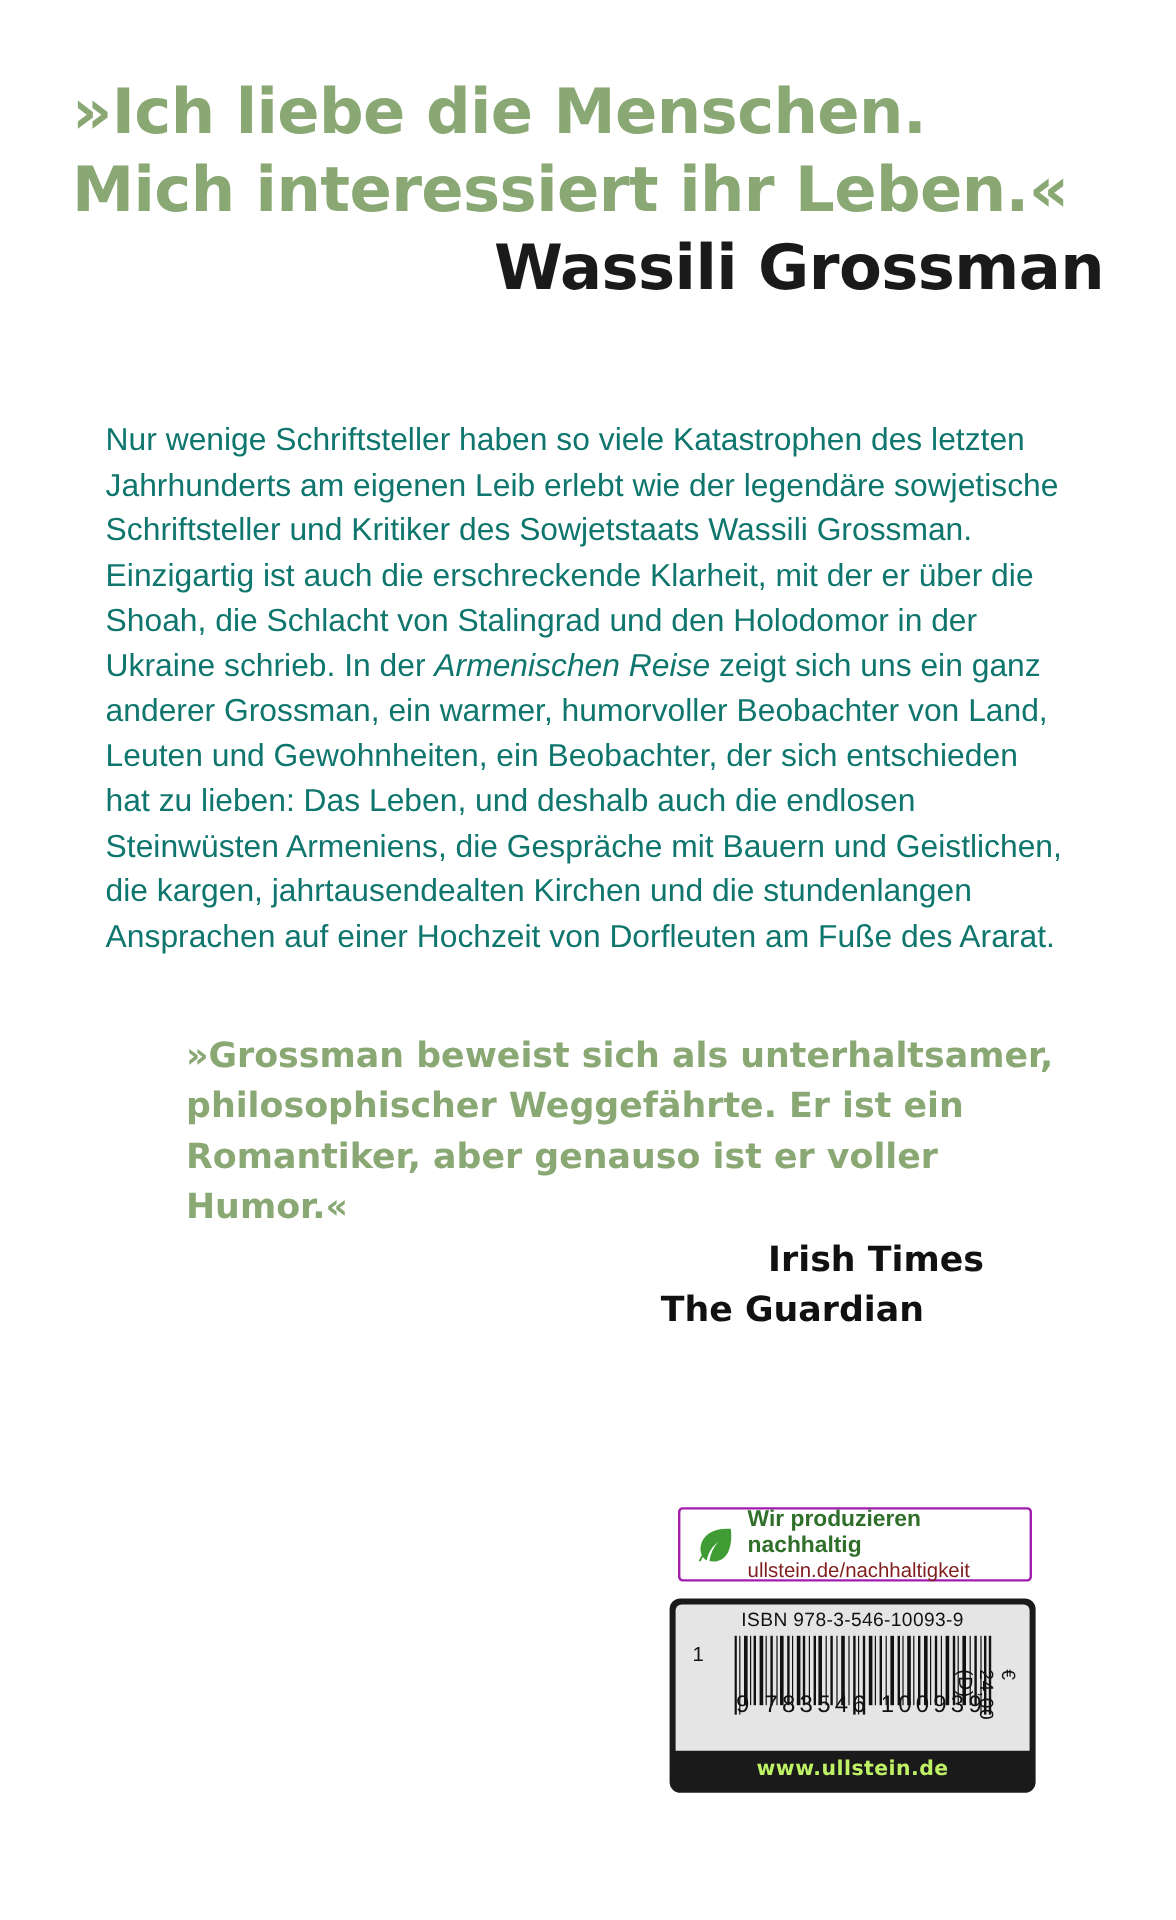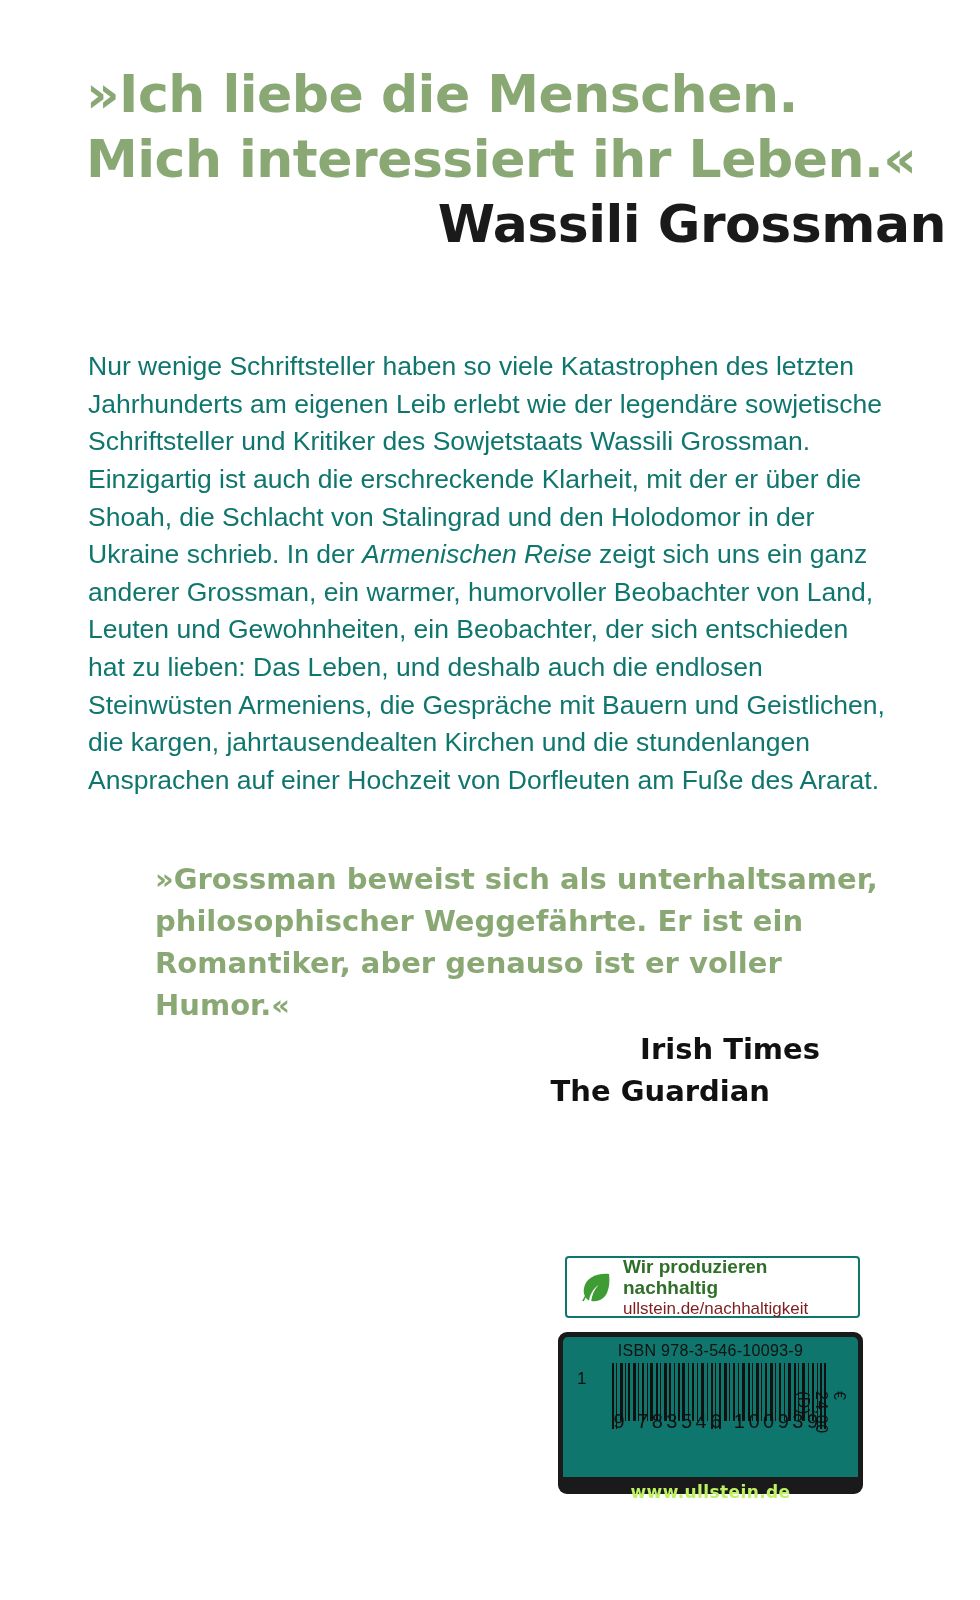--- a/index.html
+++ b/index.html
@@ -20,21 +20,20 @@
     inset: 0;
     padding: 0;
   }
 
   
   .headline-block {
     position: absolute;
     left: 60px;
     top: 62px;
     width: 860px;
-    margin-left: 26px;
   }
   .headline {
     font-family: "DejaVu Sans", sans-serif;
     font-weight: 700;
     font-size: 52px;
     line-height: 1.25;
     color: #8aa874;
     letter-spacing: -0.5px;
     margin: 0;
     white-space: nowrap;
@@ -99,21 +98,21 @@
     padding-right: 145px;
   }
 
   
   .eco-badge {
     position: absolute;
     left: 565px;
     top: 1256px;
     width: 295px;
     height: 62px;
-    border: 2px solid #0f766e;
+    border: 2px solid #a21caf;
     border-radius: 4px;
     background: #ffffff;
     display: flex;
     align-items: center;
     box-sizing: border-box;
     padding: 0 8px;
   }
   .eco-leaf {
     width: 42px;
     height: 42px;
@@ -147,23 +146,23 @@
     left: 558px;
     top: 1332px;
     width: 305px;
     height: 162px;
     background: #1a1a1a;
     border-radius: 9px;
     box-sizing: border-box;
     padding: 5px;
   }
   .barcode-inner {
-    background: #0f766e;
+    background: #e5e5e5;
     width: 100%;
-    height: 140px;
+    height: 122px;
     box-sizing: border-box;
     padding: 4px 6px 0 6px;
     position: relative;
     border-radius: 5px 5px 0 0;
   }
   .isbn-text {
     font-family: "Liberation Sans", sans-serif;
     font-size: 16px;
     color: #111;
     text-align: center;

